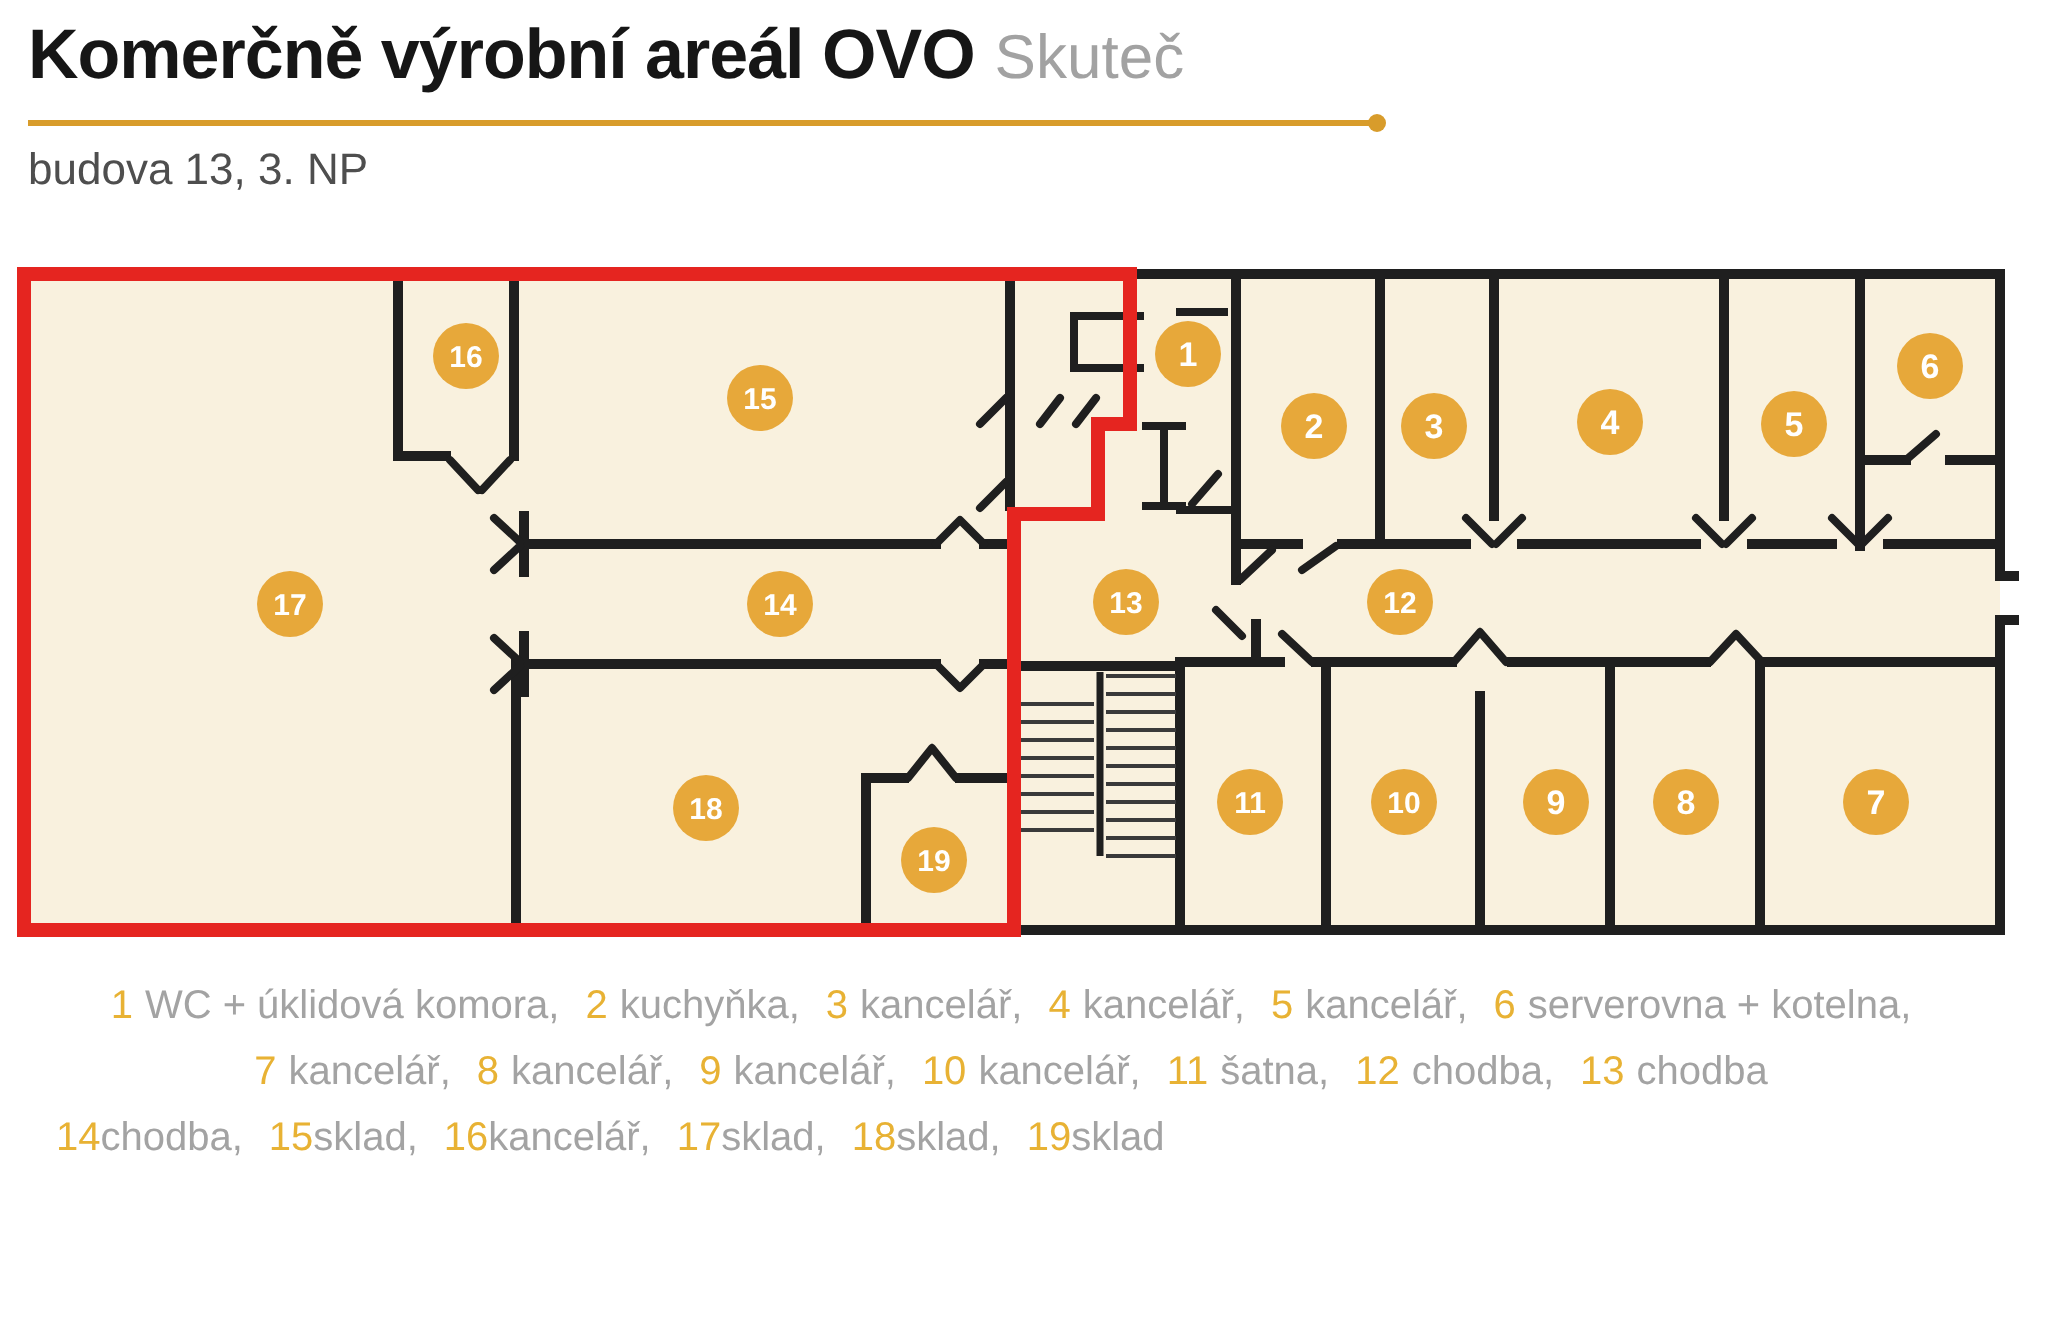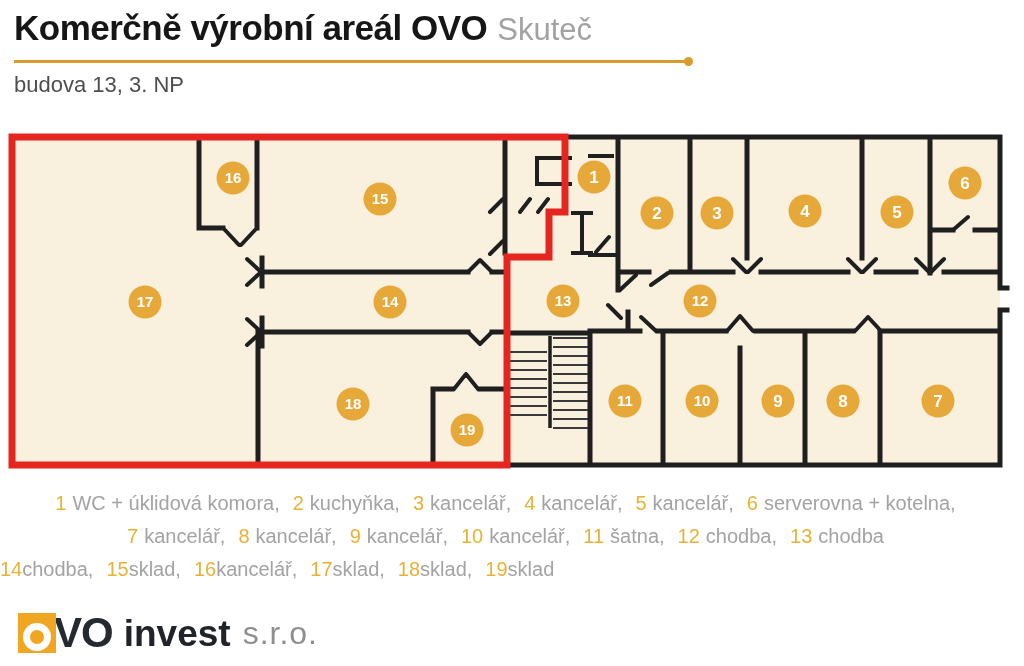--- a/index.html
+++ b/index.html
@@ -30,21 +30,21 @@
   .walls-thin{stroke:var(--wall);stroke-width:4;fill:none;stroke-linecap:square;}
   .leaves{stroke:var(--wall);stroke-width:4;fill:none;stroke-linecap:round;}
   .steps{stroke:#3a3a3a;stroke-width:2;fill:none;}
   .stringer{stroke:#1f1f1f;stroke-width:3.5;fill:none;}
   .red-outline{stroke:var(--red);stroke-width:7;fill:none;stroke-linejoin:miter;}
 
   
   .legend{position:absolute;left:0;top:487px;width:1024px;font-size:20px;line-height:33px;}
   .legend .lrow{white-space:nowrap;}
   .legend .lrow.center{text-align:center;}
-  .legend .lrow.left{text-align:left;padding-left:0;}
+  .legend .lrow.left{text-align:left;padding-left:28px;}
   .legend .litem{margin-right:13px;text-align:right;}
   .legend .lnum{color:var(--legend-num);}
   .legend .lrow.gap .lnum{margin-right:6px;}
   .legend .llab{color:var(--legend-txt);}
 
   
   .brand{position:absolute;left:18px;top:611px;display:flex;align-items:center;height:44px;}
   .brand .obox{width:38px;height:40px;background:#f0a621;position:relative;flex:0 0 auto;}
   .brand .oring{position:absolute;left:5px;top:10px;width:14px;height:14px;border:7px solid #ffffff;border-radius:50%;}
   .brand .vo{font-size:42px;font-weight:600;color:#252a31;letter-spacing:-1px;margin-left:-2px;line-height:1;}
@@ -175,21 +175,13 @@
         </g>
     </svg>
   </div>
 
   <div class="legend" id="legend">
       <div class="lrow center gap"><span class="litem"><span class="lnum">1</span><span class="llab">WC + úklidová komora,</span></span><span class="litem"><span class="lnum">2</span><span class="llab">kuchyňka,</span></span><span class="litem"><span class="lnum">3</span><span class="llab">kancelář,</span></span><span class="litem"><span class="lnum">4</span><span class="llab">kancelář,</span></span><span class="litem"><span class="lnum">5</span><span class="llab">kancelář,</span></span><span class="litem"><span class="lnum">6</span><span class="llab">serverovna + kotelna,</span></span></div>
       <div class="lrow center gap"><span class="litem"><span class="lnum">7</span><span class="llab">kancelář,</span></span><span class="litem"><span class="lnum">8</span><span class="llab">kancelář,</span></span><span class="litem"><span class="lnum">9</span><span class="llab">kancelář,</span></span><span class="litem"><span class="lnum">10</span><span class="llab">kancelář,</span></span><span class="litem"><span class="lnum">11</span><span class="llab">šatna,</span></span><span class="litem"><span class="lnum">12</span><span class="llab">chodba,</span></span><span class="litem"><span class="lnum">13</span><span class="llab">chodba</span></span></div>
       <div class="lrow left"><span class="litem"><span class="lnum">14</span><span class="llab">chodba,</span></span><span class="litem"><span class="lnum">15</span><span class="llab">sklad,</span></span><span class="litem"><span class="lnum">16</span><span class="llab">kancelář,</span></span><span class="litem"><span class="lnum">17</span><span class="llab">sklad,</span></span><span class="litem"><span class="lnum">18</span><span class="llab">sklad,</span></span><span class="litem"><span class="lnum">19</span><span class="llab">sklad</span></span></div>
     </div>
 
-  <div class="brand">
-    <span class="obox">
-        <span class="oring"></span>
-      </span>
-    <span class="vo">VO</span>
-    <span class="invest">invest</span>
-    <span class="sro">s.r.o.</span>
-  </div>
 </div>
 
 </body></html>

